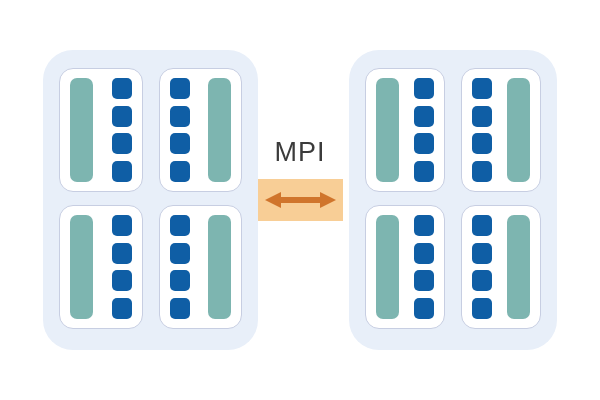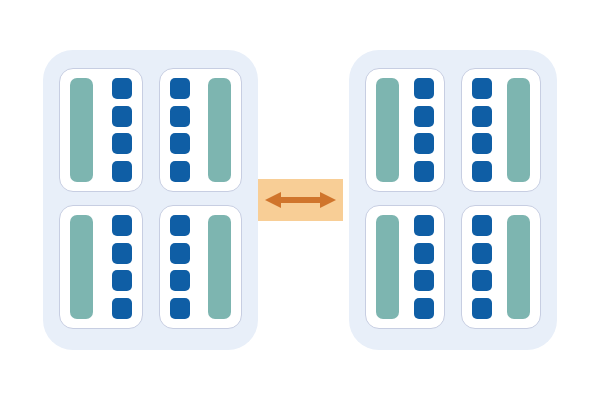--- a/index.html
+++ b/index.html
@@ -117,20 +117,21 @@
         <div class="membar"></div>
         <div class="cores">
           <div class="core"></div>
           <div class="core"></div>
           <div class="core"></div>
           <div class="core"></div>
         </div>
       </div>
     </div>
 
+  <div class="mpi-label">MPI</div>
 
   <div class="arrow-box">
     <svg width="73" height="22" viewBox="0 0 73 22">
       <g class="arrow-fill" fill="#d0752c">
         <rect x="14" y="8" width="45" height="6"></rect>
         <polygon points="1,11 17,3 17,19"></polygon>
         <polygon points="72,11 56,3 56,19"></polygon>
       </g>
     </svg>
   </div>

